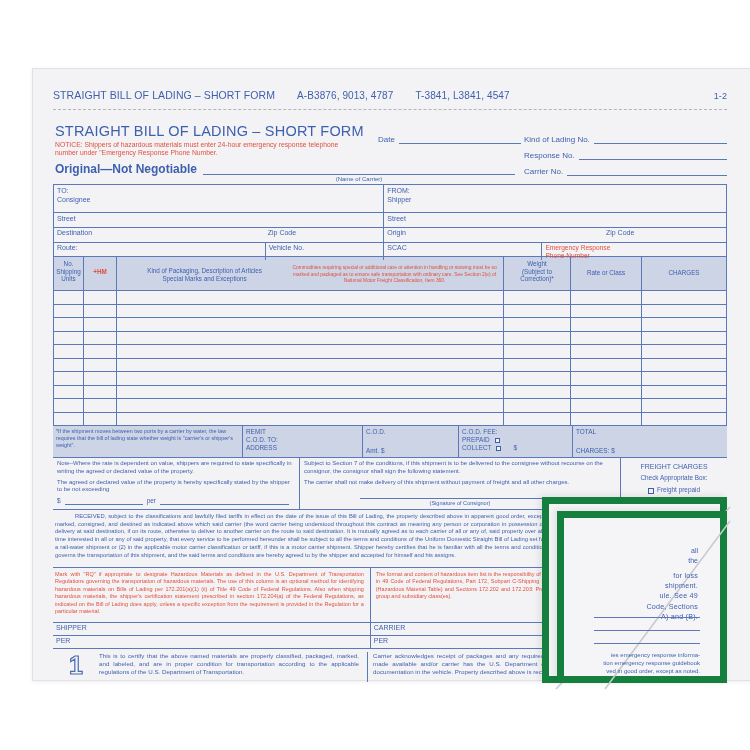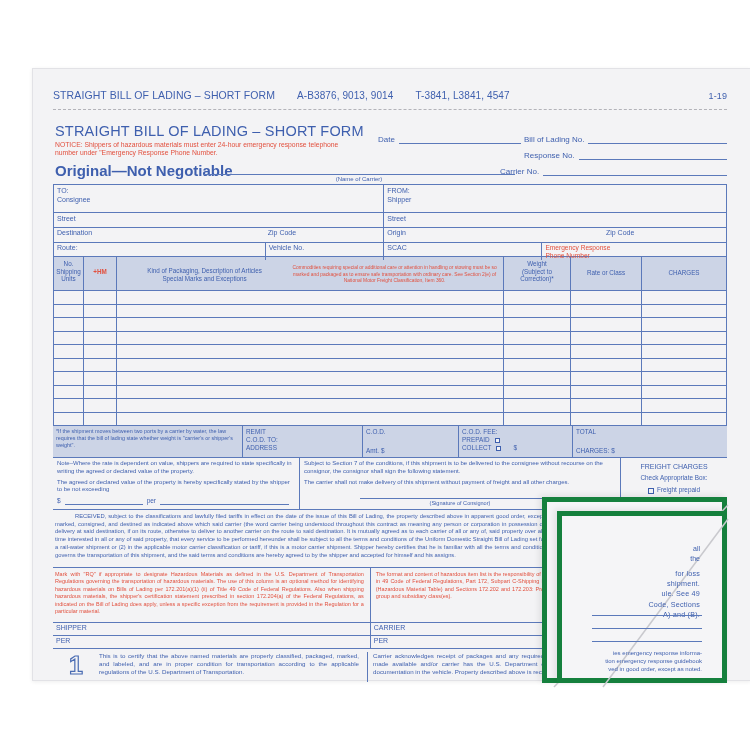--- a/index.html
+++ b/index.html
@@ -19,27 +19,27 @@
   
   .stub{height:41px;display:flex;align-items:flex-end;gap:22px;padding-bottom:8px;
         border-bottom:1px dashed #b3b3b9;font-size:10px;letter-spacing:.1px;}
   .stub .t{font-size:10.5px;}
   .stub .code{margin-left:auto;font-size:9px;}
   
   .header-area{position:relative;height:74px;}
   .title-block{position:absolute;left:2px;top:13px;width:330px;}
   .form-title{font-size:14.5px;letter-spacing:.2px;}
   .notice{color:var(--red);font-size:6.8px;line-height:1.25;margin-top:2px;width:300px;}
-  .negotiable{font-weight:bold;font-size:15px;margin-top:4px;}
+  .negotiable{font-weight:bold;font-size:12px;margin-top:4px;}
   .fld{position:absolute;display:flex;align-items:flex-end;font-size:8px;padding-left:7px;}
   .fld .wline{flex:1;border-bottom:1px solid var(--lb);margin-left:4px;height:9px;}
   .f-date{left:318px;top:25px;width:150px;}
   .f-bol{left:464px;top:25px;right:0;}
   .f-shno{left:464px;top:41px;right:0;}
-  .f-cano{left:440px;top:57px;right:0;}
+  .f-cano{left:464px;top:57px;right:0;}
   .carrier-name{position:absolute;left:150px;top:50px;width:312px;text-align:center;}
   .carrier-name .line{border-bottom:1px solid var(--lb);height:15px;}
   .carrier-name .cap{font-size:6px;margin-top:1px;}
   
   .tofrom{height:73px;border:1px solid var(--lb);display:grid;grid-template-columns:49% 51%;font-size:7px;}
   .tf-col{display:grid;grid-template-rows:28px 15px 15px 1fr;}
   .tf-col.r{border-left:1px solid var(--lb);}
   .tf-cell{border-bottom:1px solid var(--lb);padding:1px 0 0 3px;line-height:1.3;}
   .tf-last{display:grid;border-bottom:none;}
   .tf-last.l{grid-template-columns:64% 36%;}
@@ -98,55 +98,55 @@
   
   .sigrow{display:grid;grid-template-columns:47% 53%;height:13px;font-size:7px;}
   .sigrow>div{border-bottom:1px solid var(--lb);padding:1px 0 0 3px;}
   .sigrow>div.rr{border-left:1px solid var(--lb);}
   .certify{display:flex;height:33px;padding-top:3px;font-size:6.2px;line-height:1.3;}
   .bignum{width:46px;text-align:center;font-size:25px;font-weight:bold;color:#4a6cb3;
           -webkit-text-stroke:1.2px #4a6cb3;-webkit-text-fill-color:transparent;line-height:1;padding-top:1px;}
   .cert-l{width:268px;padding-right:8px;text-align:justify;}
   .cert-r{flex:1;border-left:1px solid var(--lb);padding-left:5px;text-align:justify;}
   
-  .corner{position:absolute;background:var(--paper2);border:5px solid #15803d;box-shadow:-3px -2px 6px rgba(0,0,0,.08);}
+  .corner{position:absolute;background:var(--paper2);border:7px solid #15803d;box-shadow:-3px -2px 6px rgba(0,0,0,.08);}
   .corner svg{position:absolute;left:0;top:0;}
   .c-outer{left:542px;top:497px;width:185px;height:186px;}
   .c-top{left:557px;top:511px;width:170px;height:172px;color:var(--ink);}
   .ov-frag{position:absolute;right:22px;top:28px;font-size:7px;line-height:1.45;text-align:right;}
   .ov-loss{position:absolute;right:22px;top:53px;font-size:7.2px;line-height:1.42;text-align:right;letter-spacing:.2px;}
   .ov-rules{position:absolute;left:30px;right:20px;top:99px;}
   .ov-rules div{border-top:1px solid var(--lb);margin-bottom:12px;}
   .ov-emerg{position:absolute;right:20px;top:133px;font-size:6px;line-height:1.35;text-align:right;}
 </style>
 </head>
 <body>
 
 <div class="page">
   <div class="sheet">
 
     <div class="stub">
       <span class="t">STRAIGHT BILL OF LADING – SHORT FORM</span>
-      <span>A-B3876, 9013, 9014</span>
+      <span>A-B3876, 9013, 4787</span>
       <span>T-3841, L3841, 4547</span>
-      <span class="code">1-19</span>
+      <span class="code">1-2</span>
     </div>
 
     <div class="header-area">
       <div class="title-block">
         <div class="form-title">STRAIGHT BILL OF LADING – SHORT FORM</div>
         <div class="notice">NOTICE: Shippers of hazardous materials must enter 24-hour emergency response telephone number under "Emergency Response Phone Number.</div>
         <div class="negotiable">Original—Not Negotiable</div>
       </div>
       <div class="fld f-date">
         <span>Date</span>
           <span class="wline"></span>
       </div>
       <div class="fld f-bol">
-        <span>Bill of Lading No.</span>
+        <span>Kind of Lading No.</span>
           <span class="wline"></span>
       </div>
       <div class="fld f-shno">
         <span>Response No.</span>
           <span class="wline"></span>
       </div>
       <div class="fld f-cano">
         <span>Carrier No.</span>
           <span class="wline"></span>
       </div>

